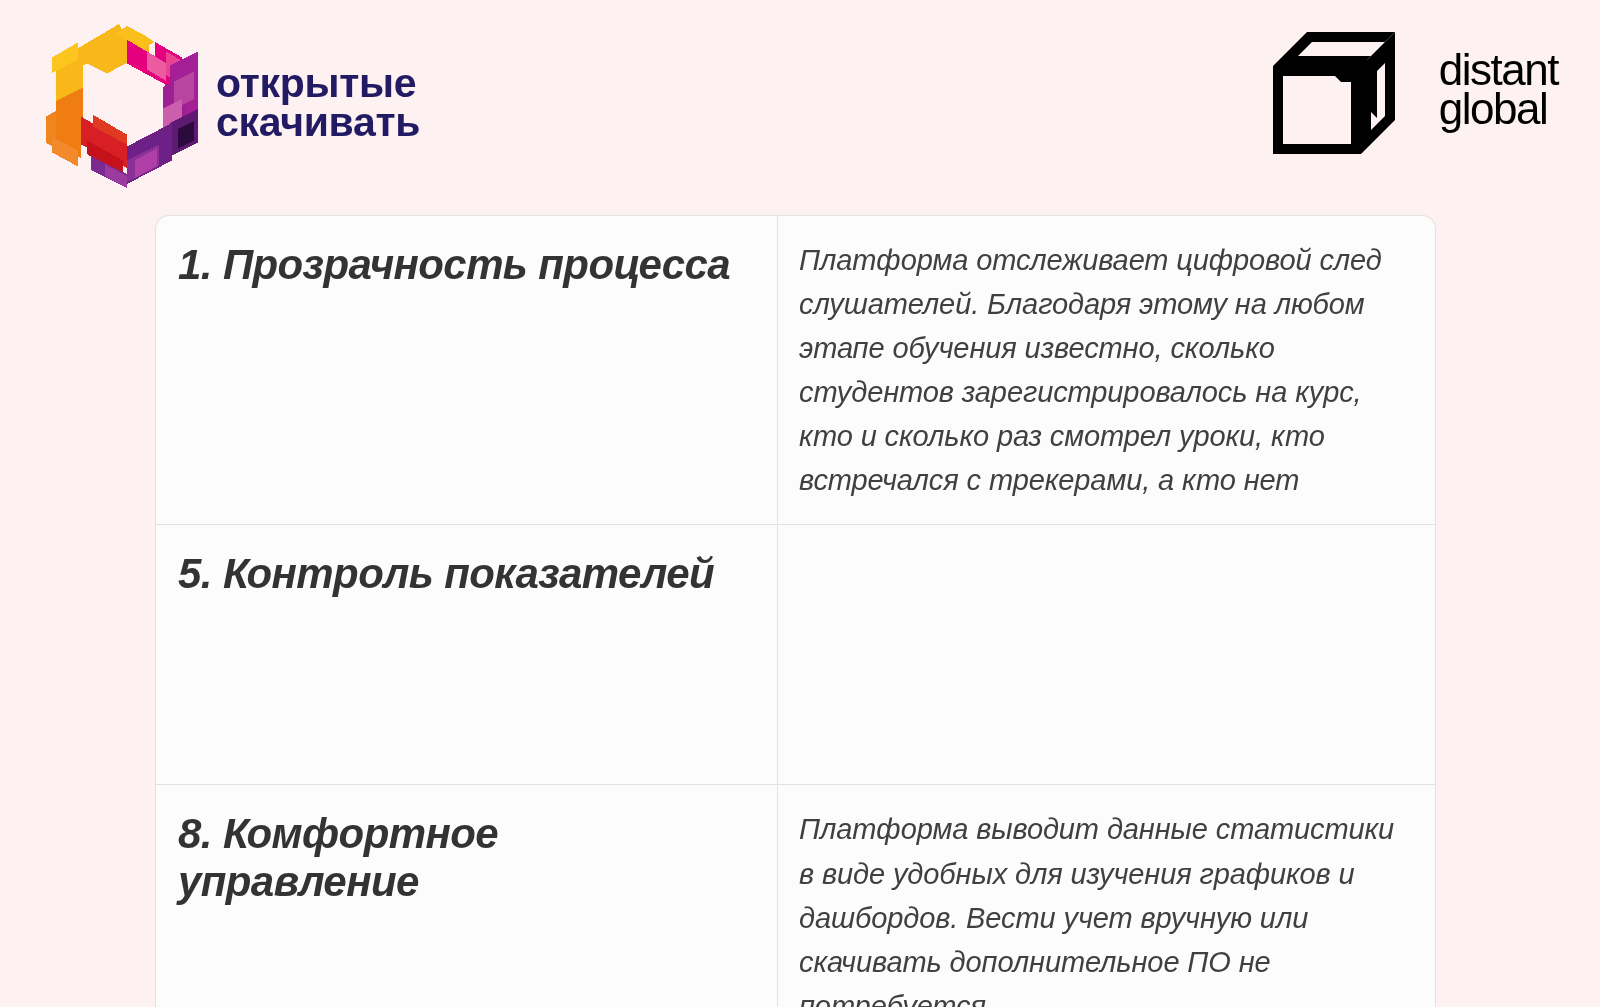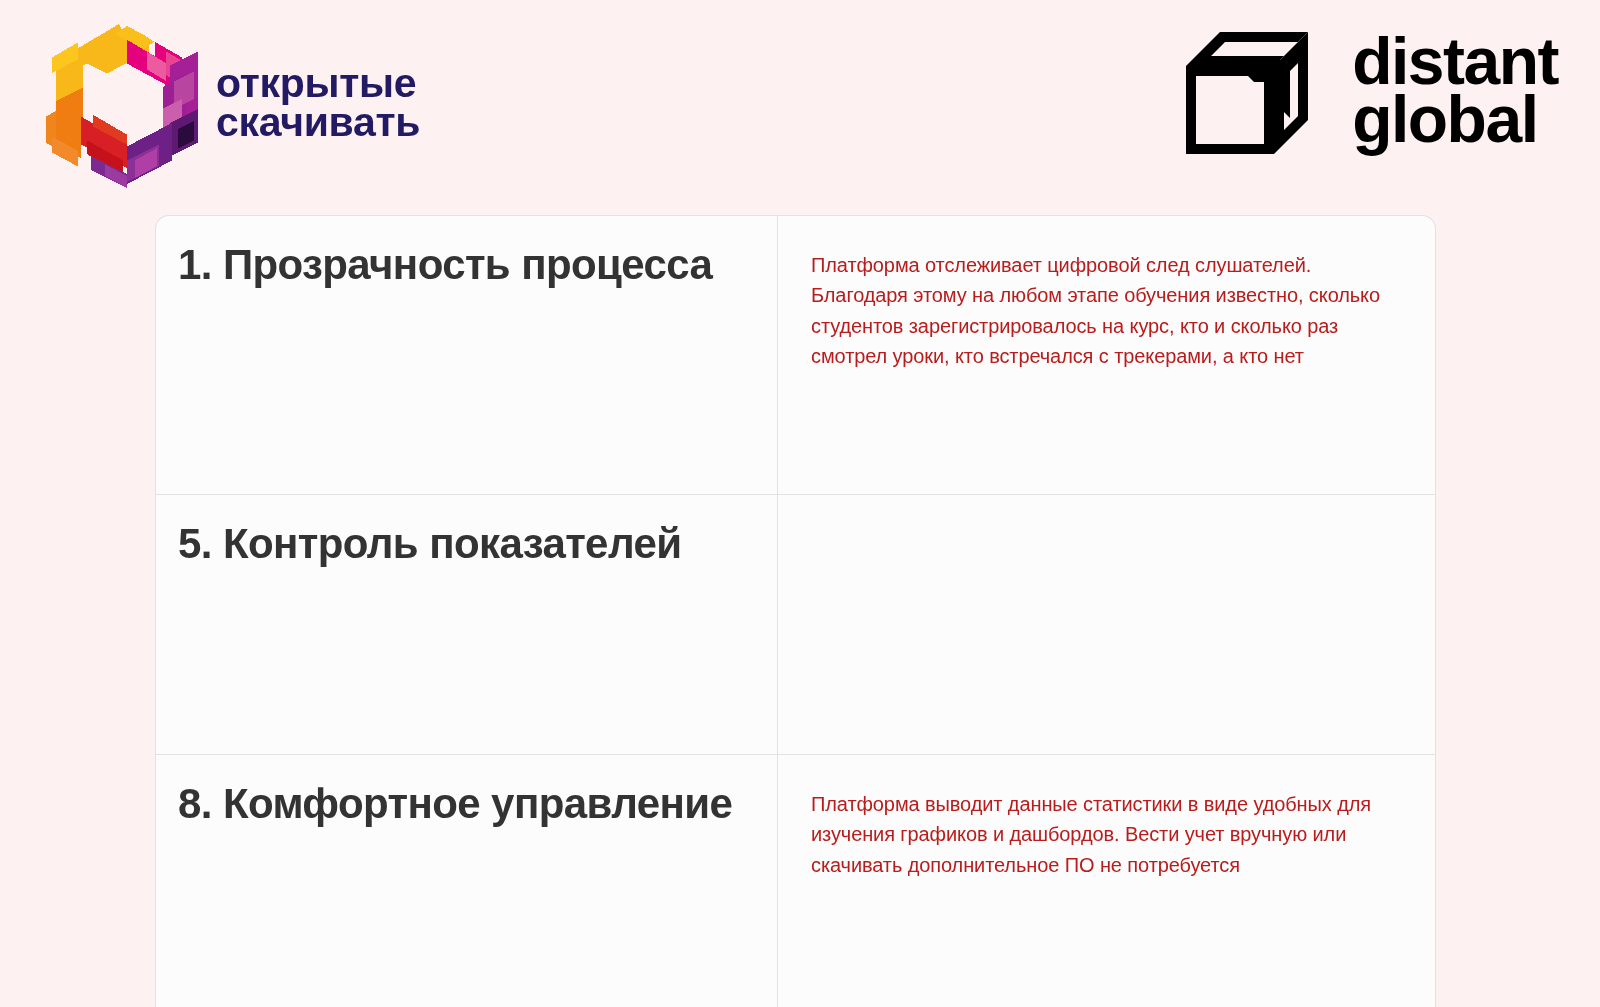--- a/index.html
+++ b/index.html
@@ -62,22 +62,22 @@
     display: flex;
     align-items: center;
     gap: 26px;
   }
   .logo-dg-mark {
     width: 146px;
     height: 140px;
     display: block;
   }
   .logo-dg-text {
-    font-weight: 700;
-    font-size: 66px;
+    font-weight: 400;
+    font-size: 44px;
     line-height: 0.88;
     letter-spacing: -1.5px;
     color: #000000;
     white-space: pre-line;
   }
 
   
   .feature-table {
     position: absolute;
     left: 155px;
@@ -89,20 +89,21 @@
     border-radius: 14px 14px 0 0;
     box-sizing: border-box;
     overflow: hidden;
   }
 
   .feature-row {
     display: flex;
     align-items: stretch;
     border-bottom: 1px solid #e3e1e2;
     box-sizing: border-box;
+    font-style: italic;
   }
   .feature-row:last-child {
     border-bottom: none;
   }
 
   .cell-title {
     flex: 0 0 622px;
     width: 622px;
     box-sizing: border-box;
     padding: 25px 30px 20px 22px;
@@ -124,26 +125,26 @@
   .title-text {
     font-size: 42px;
     font-weight: 700;
     line-height: 1.12;
     letter-spacing: -0.6px;
     color: #333333;
     margin: 0;
   }
 
   .body-text {
-    font-size: 20px;
+    font-size: 29px;
     font-weight: 400;
     line-height: 1.52;
     letter-spacing: -0.1px;
-    color: #b91c1c;
-    margin: 12px;
+    color: #404040;
+    margin: 0;
   }
 </style>
 </head>
 <body>
 
 <div class="page">
 
   <div class="header">
 
     <div class="logo-oi">

